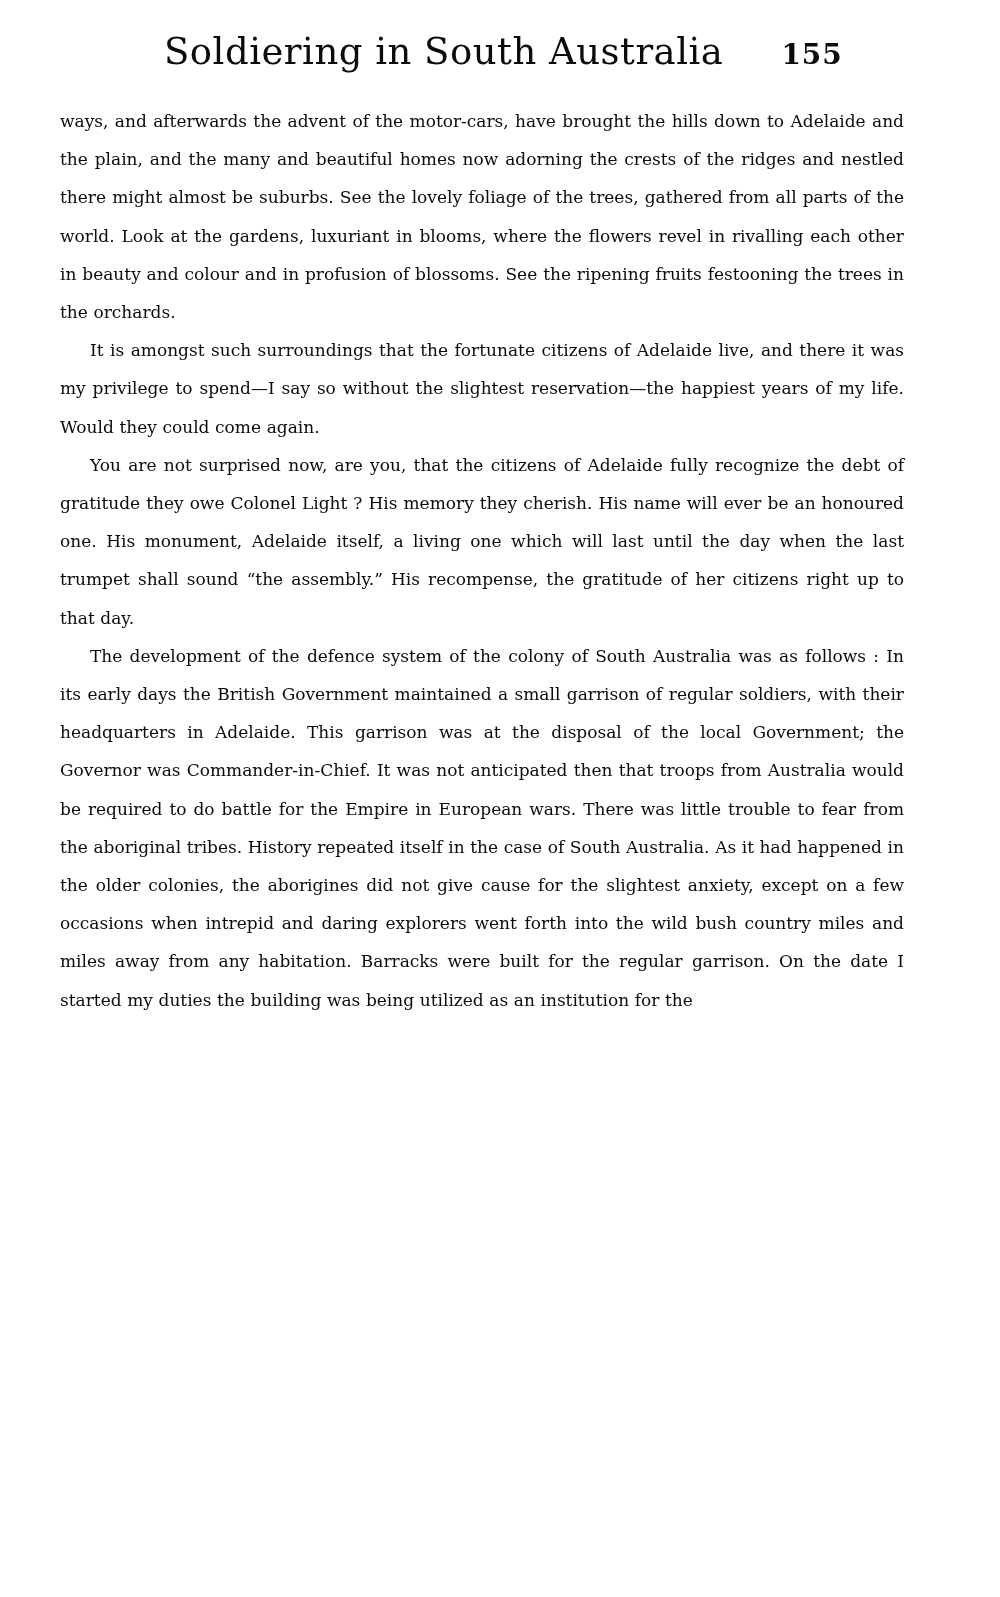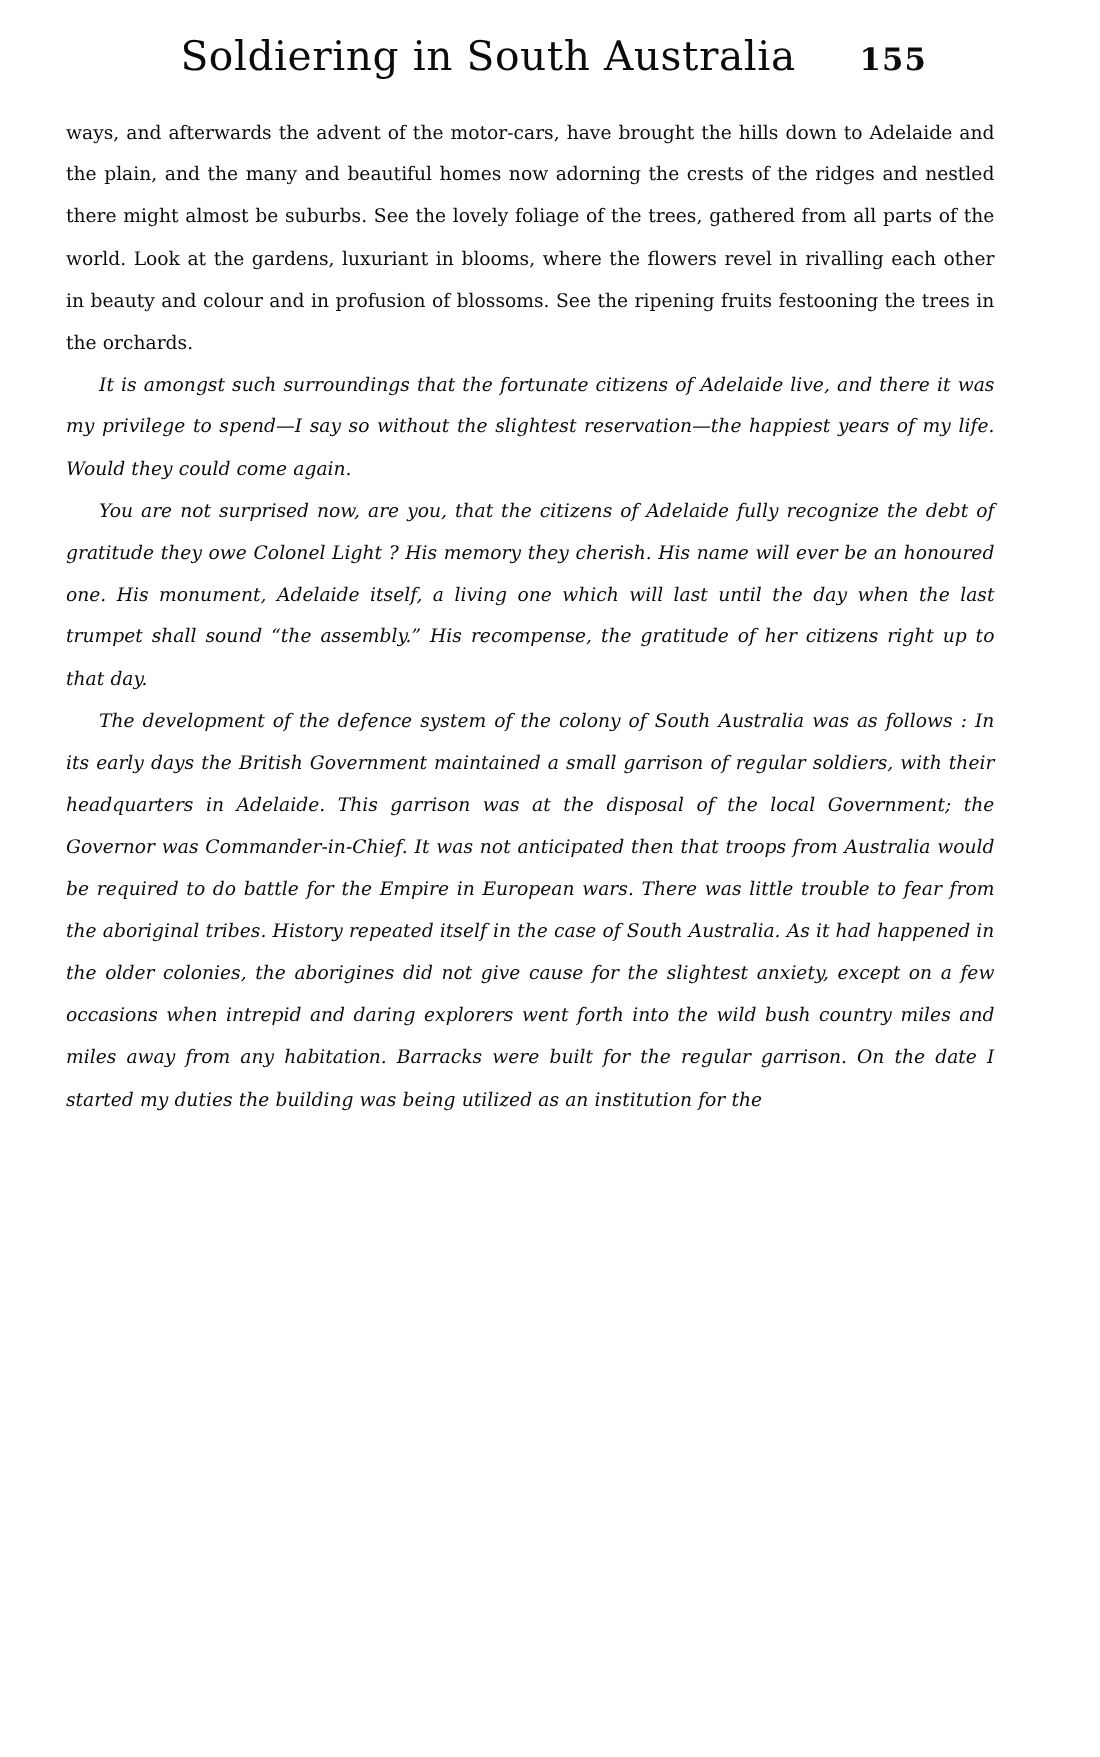--- a/index.html
+++ b/index.html
@@ -48,21 +48,20 @@
     text-justify: inter-word;
     -webkit-hyphens: none;
     hyphens: none;
     word-spacing: 0.2px;
   }
   .body-text p {
     margin: 0;
   }
   .body-text p.indent {
     text-indent: 30px;
-    font-style: italic;
   }
   .body-text p.cont {
     text-indent: 0;
   }
   
   .just-all {
     text-align: justify;
   }
 </style>
 </head>

